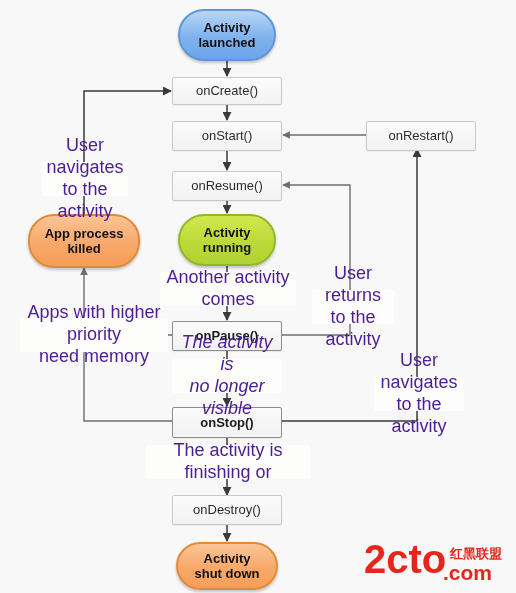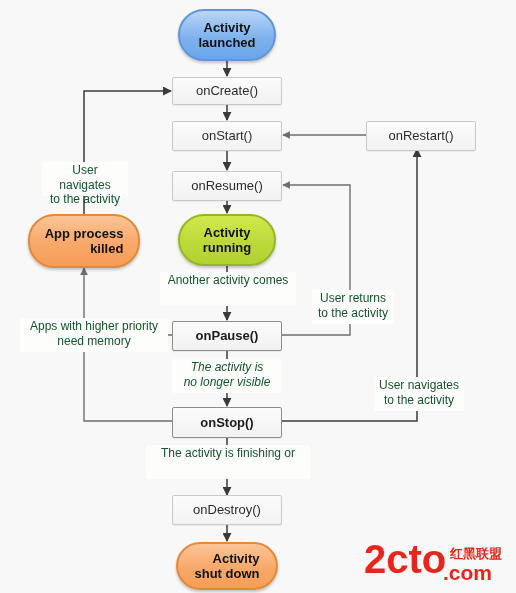--- a/index.html
+++ b/index.html
@@ -62,33 +62,33 @@
     border: 2px solid #5f96d8;
     background: linear-gradient(180deg, #b9d6f5 0%, #7fb2ee 55%, #6aa5e8 100%);
   }
   .state.green {
     border: 2px solid #93b62b;
     background: linear-gradient(180deg, #d2e84c 0%, #bcd93a 55%, #b2d231 100%);
   }
   .state.orange {
     border: 2px solid #e08a3c;
     background: linear-gradient(180deg, #fbc496 0%, #f8a86a 55%, #f79d57 100%);
-    text-align: right;
   }
 
   
   .edge-label {
     position: absolute;
     box-sizing: border-box;
     display: flex;
+    align-items: center;
     justify-content: center;
     text-align: center;
     background: #fdfdfb;
-    color: #14532d;
-    font-size: 12px;
+    color: #4c1d95;
+    font-size: 18px;
     line-height: 1.22;
     padding: 1px 3px;
     z-index: 4;
   }
 
   
   #watermark {
     position: absolute;
     right: 6px;
     bottom: 6px;

